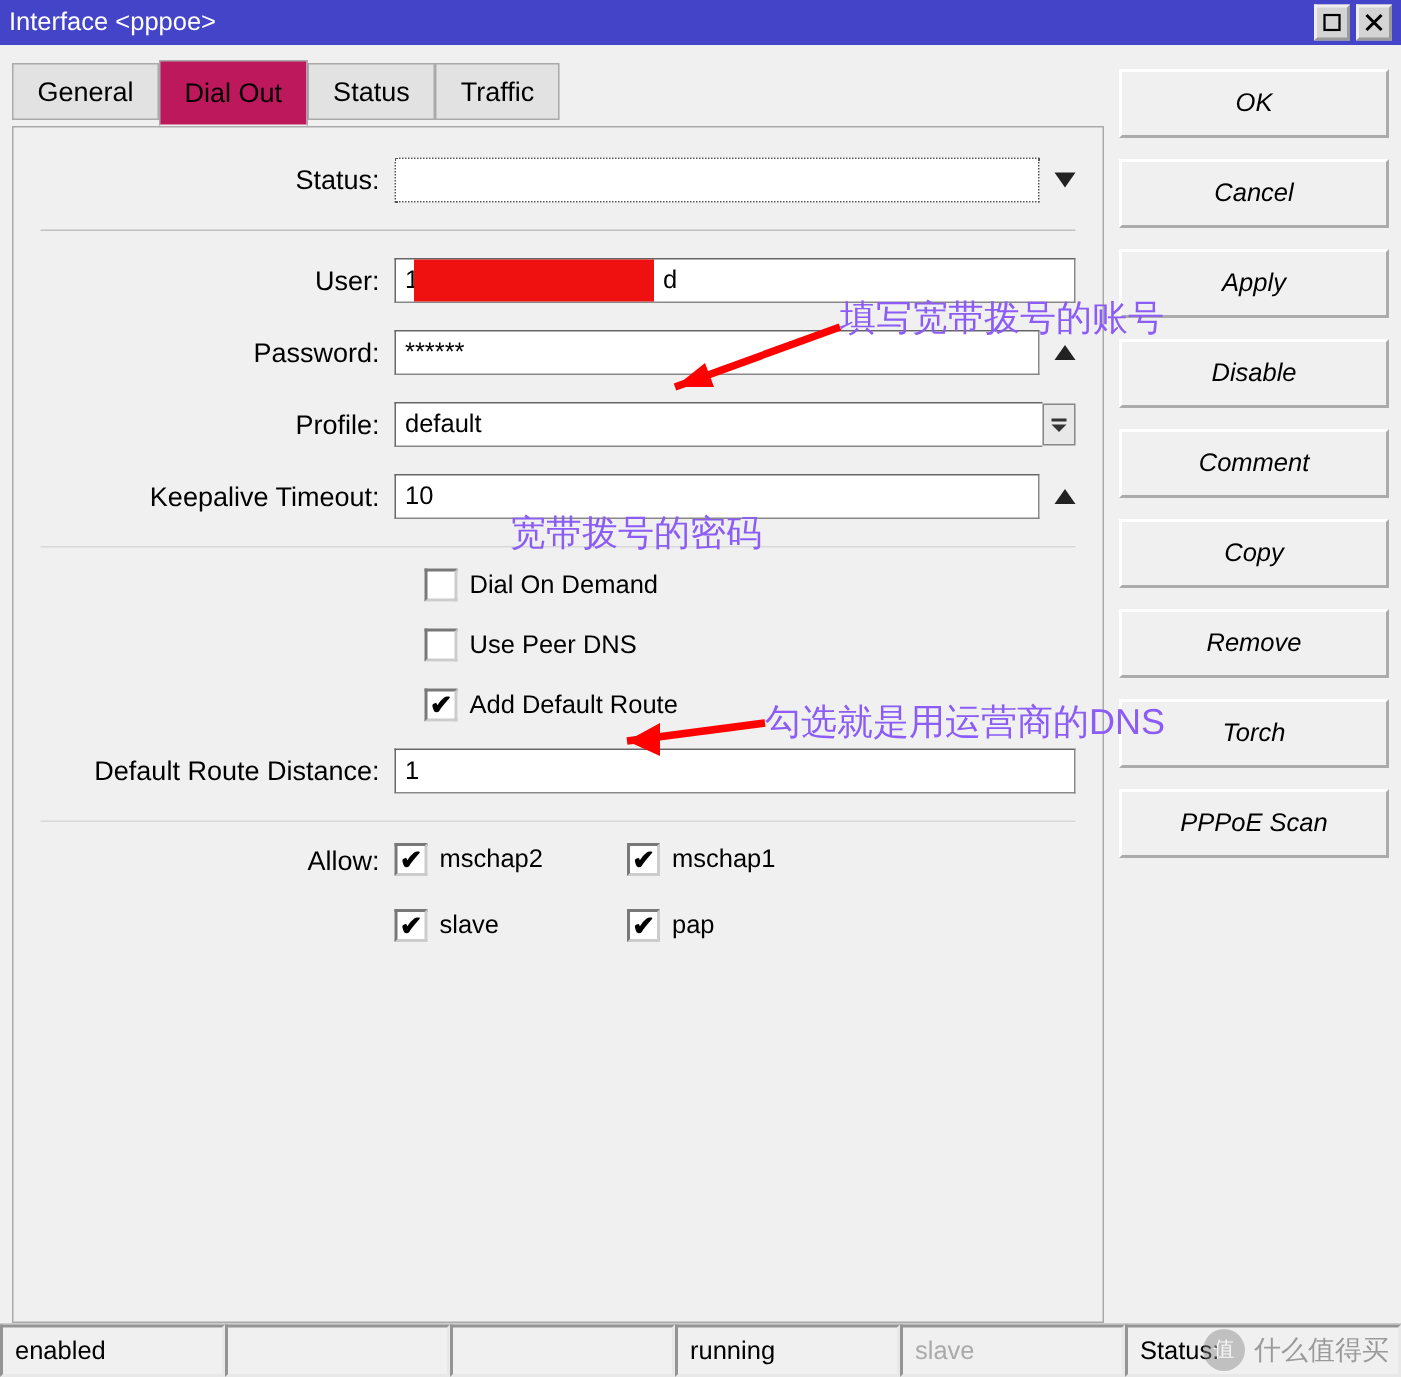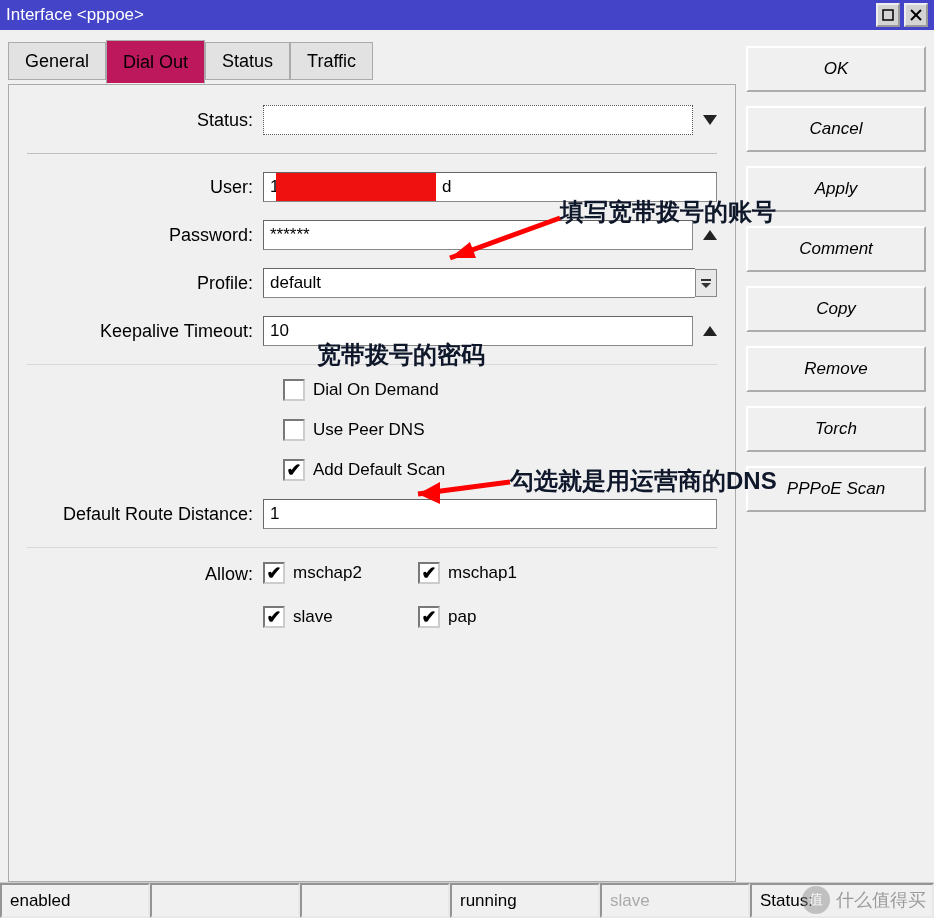--- a/index.html
+++ b/index.html
@@ -188,23 +188,23 @@
 }
 .allow-row { display: flex; align-items: flex-start; }
 .allow-row .form-label { padding-top: 2px; }
 .redact {
   position: absolute;
   background: #ef1010;
   height: 28px;
 }
 .annot {
   position: absolute;
-  color: #0f172a;
+  color: #8b5cf6;
   font-size: 24px;
-  font-weight: 700;
+  font-weight: 400;
   pointer-events: none;
 }
 .arrow-svg { position: absolute; pointer-events: none; }
 .statusbar {
   height: 36px;
   display: flex;
   background: #f0f0f0;
   border-top: 1px solid #ccc;
 }
 .status-cell {
@@ -317,21 +317,21 @@
         <div class="checkbox-row">
           <span class="check"></span>
           <span>Dial On Demand</span>
         </div>
         <div class="checkbox-row">
           <span class="check"></span>
           <span>Use Peer DNS</span>
         </div>
         <div class="checkbox-row">
           <span class="check">✔</span>
-          <span>Add Default Scan</span>
+          <span>Add Default Route</span>
         </div>
 
         <div class="form-row">
           <div class="form-label">Default Route Distance:</div>
           <div class="form-input-wrap">
             <input class="text-input" value="1" style="">
           </div>
         </div>
         <div class="hr-light"></div>
 
@@ -352,28 +352,29 @@
                 <span>slave</span>
               </div>
               <div style="display:flex;align-items:center">
                 <span class="check">✔</span>
                 <span>pap</span>
               </div>
             </div>
           </div>
         </div>
 
-        <div class="annot" style="left:308px;top:254px;">宽带拨号的密码</div>
+        <div class="annot" style="left:331px;top:254px;">宽带拨号的密码</div>
       </div>
     </div>
 
     <div class="right-pane">
       <div class="btn">OK</div>
       <div class="btn">Cancel</div>
       <div class="btn">Apply</div>
+      <div class="btn">Disable</div>
       <div class="btn">Comment</div>
       <div class="btn">Copy</div>
       <div class="btn">Remove</div>
       <div class="btn">Torch</div>
       <div class="btn">PPPoE Scan</div>
     </div>
 
     <div class="annot" style="left:560px;top:166px;">填写宽带拨号的账号</div>
     <svg class="arrow-svg" style="left:430px;top:180px" width="140" height="60">
       <line x1="130" y1="8" x2="20" y2="48" stroke="#ff0000" stroke-width="5"></line>

